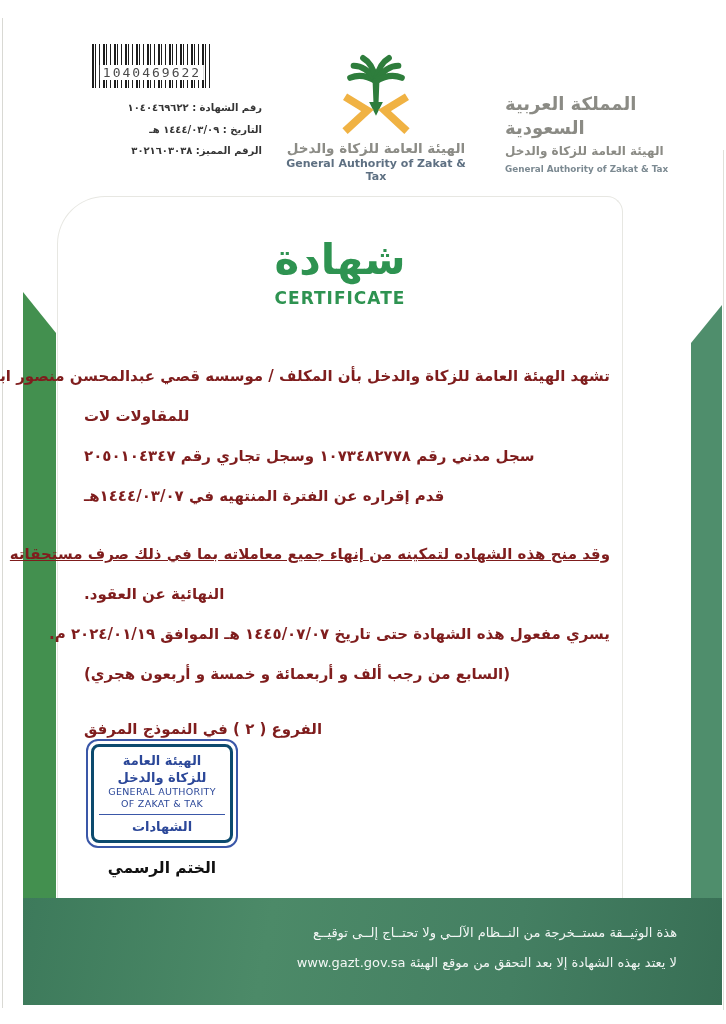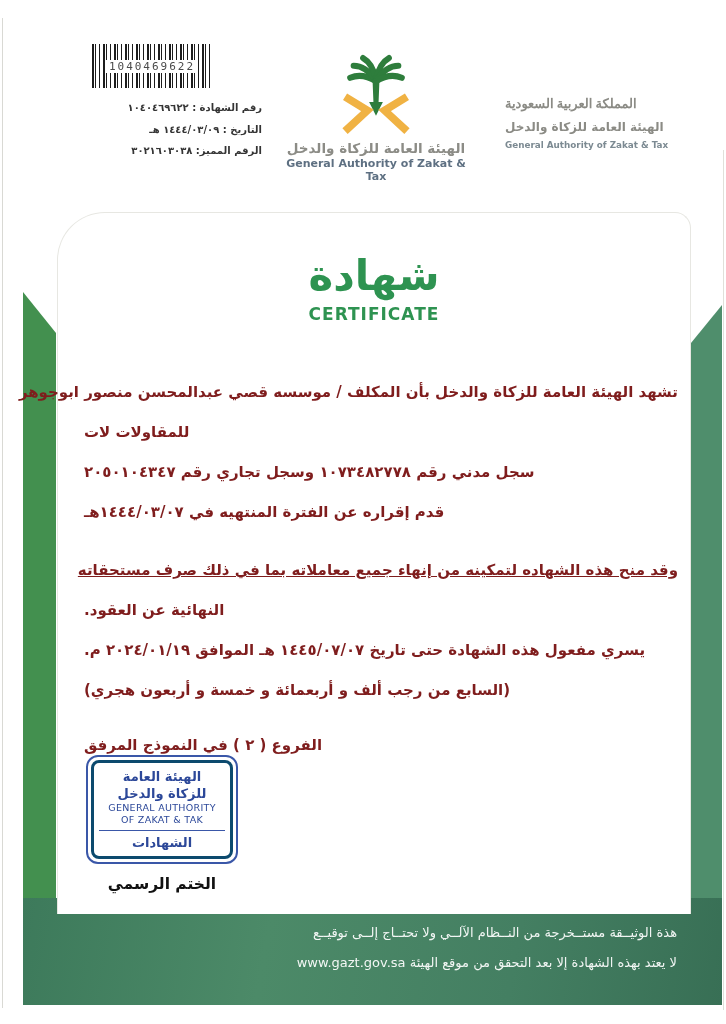--- a/index.html
+++ b/index.html
@@ -8,46 +8,46 @@
 
   
   .edge-left{position:absolute;left:2px;top:18px;height:990px;width:1px;background:#d9d9d4;}
   .edge-right{position:absolute;left:723px;top:150px;height:860px;width:1px;background:#e0e0da;}
 
   
   .barcode{position:absolute;left:92px;top:44px;width:120px;height:44px;
     background:
       repeating-linear-gradient(90deg,#1c1c1c 0 2px,#fff 2px 3px,#1c1c1c 3px 4px,#fff 4px 7px,#1c1c1c 7px 8px,#fff 8px 11px),
       #fff;}
-  .barcode-digits{position:absolute;left:50%;bottom:15px;transform:translateX(-50%);
-    background:#fff;color:#4a4a4a;font-size:11px;letter-spacing:2px;padding:0 3px;font-family:"DejaVu Sans Mono",monospace;}
+  .barcode-digits{position:absolute;left:50%;bottom:8px;transform:translateX(-50%);
+    background:#fff;color:#4a4a4a;font-size:13px;letter-spacing:2px;padding:0 3px;font-family:"DejaVu Sans Mono",monospace;}
   .hdr-meta{position:absolute;left:70px;top:97px;width:192px;direction:rtl;text-align:right;
     color:#343434;font-size:10px;font-weight:bold;line-height:21.5px;}
   .hdr-logo{position:absolute;left:278px;top:52px;width:196px;text-align:center;}
   .hdr-logo svg{display:block;margin:0 auto;}
   .logo-ar{color:#8c8c86;font-size:13.5px;font-weight:bold;direction:rtl;margin-top:2px;}
   .logo-en{color:#5e7082;font-size:11px;font-weight:bold;margin-top:1px;}
   .hdr-org{position:absolute;left:505px;top:92px;width:196px;direction:rtl;text-align:left;color:#8b8b85;}
-  .org-l1{font-size:13px;font-weight:bold;line-height:24px;font-family:Liberation Serif, serif;}
+  .org-l1{font-size:18px;font-weight:bold;line-height:24px;}
   .org-l2{font-size:12px;font-weight:bold;line-height:22px;}
   .org-l3{font-size:8.8px;font-weight:bold;color:#7c8а92;color:#7c8a92;line-height:14px;direction:ltr;}
 
   
   .band-left{position:absolute;left:23px;top:292px;width:33px;height:606px;background:#43904f;
     clip-path:polygon(0 0,100% 41px,100% 100%,0 100%);}
   .band-right{position:absolute;left:691px;top:305px;width:31px;height:593px;background:#4f8e6c;
     clip-path:polygon(0 38px,100% 0,100% 100%,0 100%);}
   .band-bottom{position:absolute;left:23px;top:898px;width:699px;height:107px;
     background:linear-gradient(100deg,#3d7a5b 0%,#4c8a68 35%,#447f62 70%,#386f55 100%);}
   .footer-text{margin:20px 45px 0 150px;direction:rtl;
     color:rgba(255,255,255,.93);font-size:13px;line-height:30px;}
 
   
-  .card{position:absolute;left:57px;top:196px;width:634px;height:702px;background:#fff;
-    border:1px solid #e7e7e2;border-bottom:none;border-radius:48px 16px 0 0;z-index:2;box-sizing:border-box;margin-top:16px;}
+  .card{position:absolute;left:57px;top:196px;width:566px;height:702px;background:#fff;
+    border:1px solid #e7e7e2;border-bottom:none;border-radius:48px 16px 0 0;z-index:2;box-sizing:border-box;}
   .cert-title{margin-top:38px;text-align:center;color:#2e9351;}
   .cert-title-ar{font-size:42px;font-weight:bold;line-height:50px;direction:rtl;}
   .cert-title-en{font-size:17px;font-weight:bold;letter-spacing:1px;margin-top:3px;}
   .cert-body{margin-top:48px;padding:0 12px 0 26px;direction:rtl;text-align:left;
     color:#7f1d1d;font-size:15px;font-weight:bold;}
   .bline{line-height:40px;white-space:nowrap;}
   .mt18{margin-top:18px;text-decoration:underline;}
   .mt15{margin-top:15px;}
 
   

